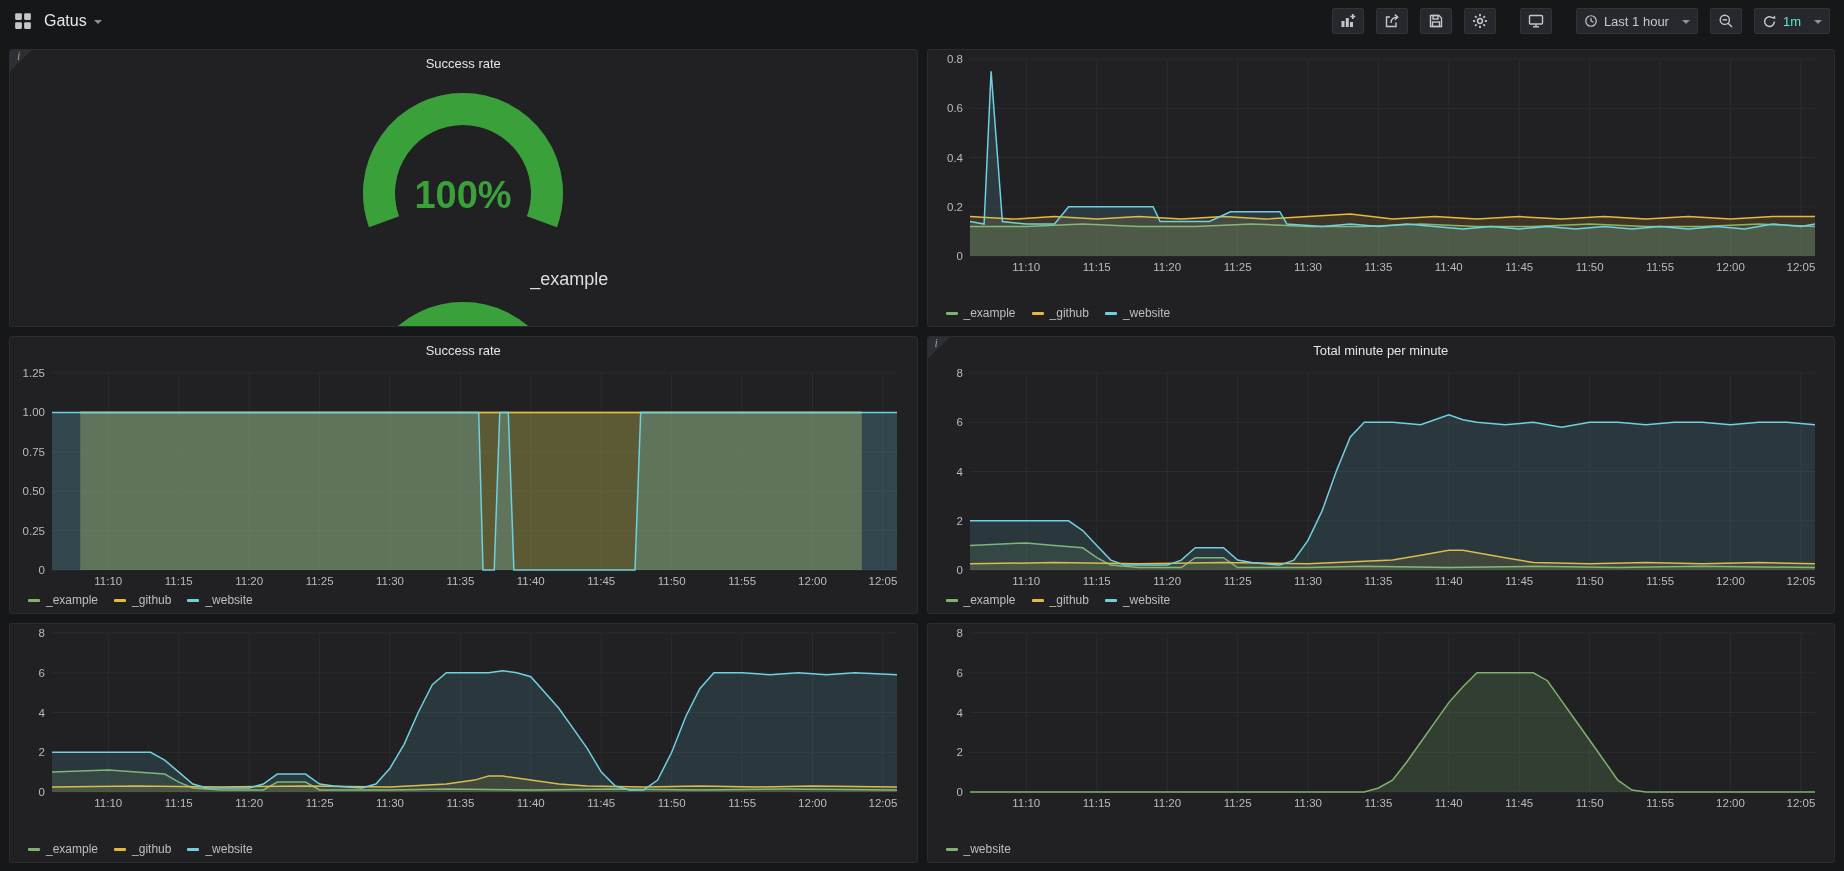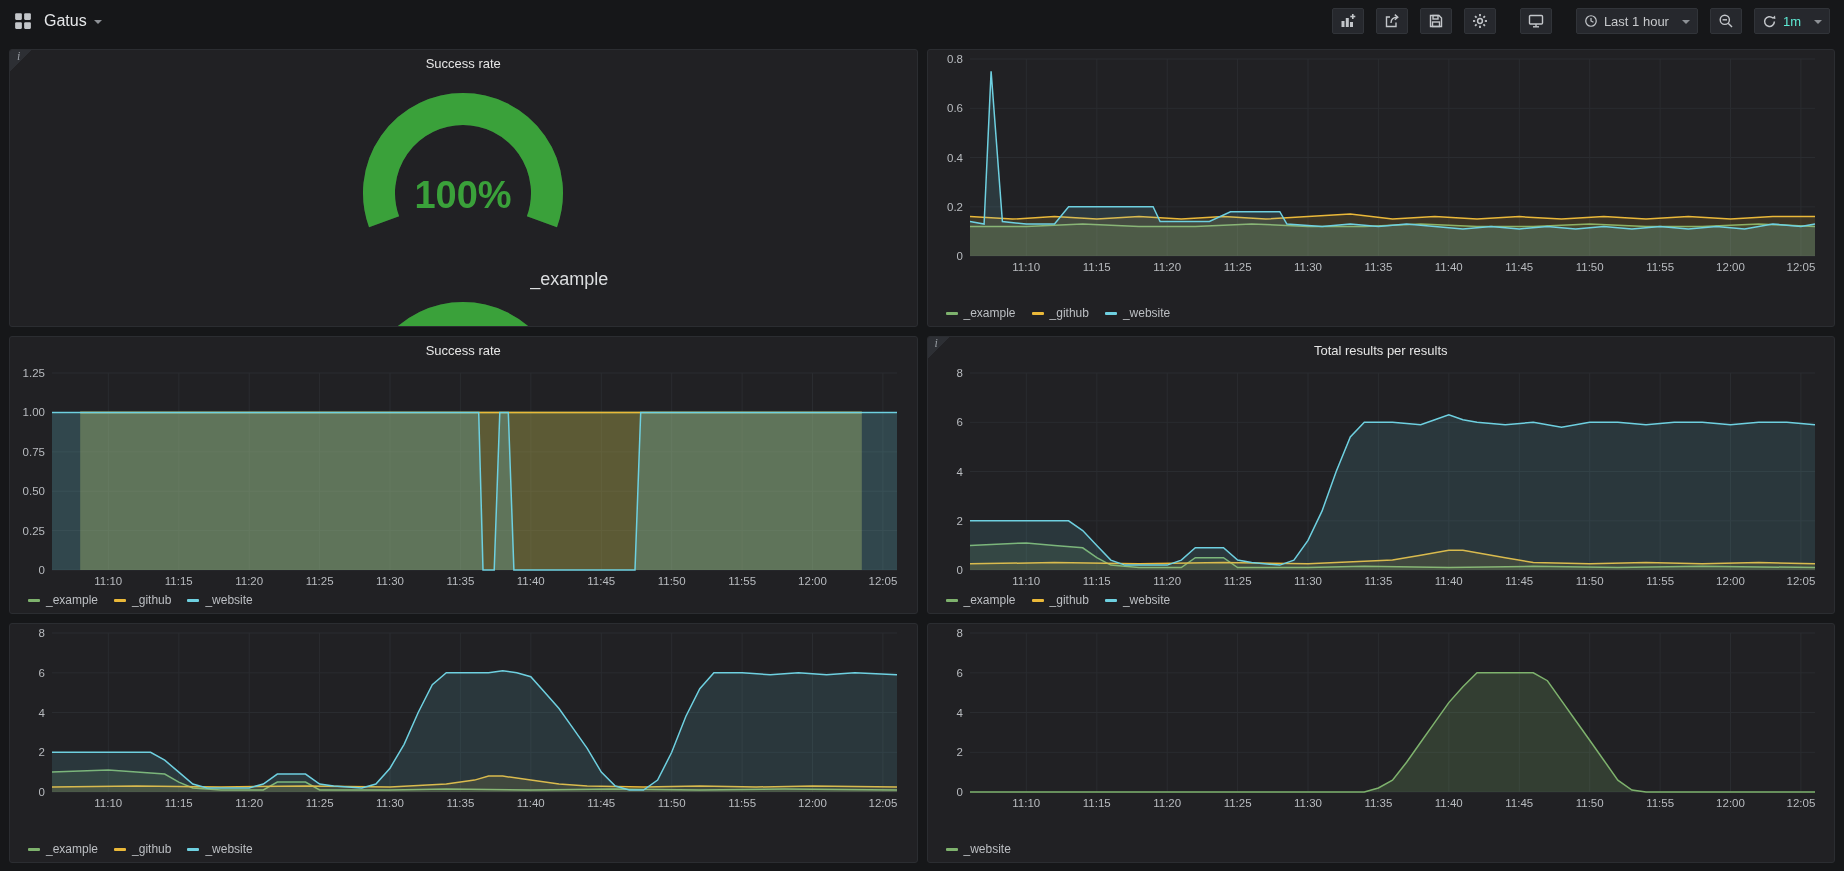--- a/index.html
+++ b/index.html
@@ -288,21 +288,21 @@
           <div class="legend-item">
             <span class="legend-marker" style="background: rgb(110, 208, 224);"></span>
             <span>_website</span>
           </div>
         </div>
     </div>
   </section>
 
   <section class="panel">
     <span class="info-corner">i</span>
-    <header class="panel-header">Total results per results</header>
+    <header class="panel-header">Total minute per minute</header>
     <div class="panel-body">
       <div class="plot">
           <svg width="893" height="226">
             <line x1="92.3" y1="9" x2="92.3" y2="206" stroke="#2a2c30" stroke-width="1"></line>
             <text x="92.3" y="221" text-anchor="middle" fill="#b8bbbf" font-size="11.5">11:10</text>
             <line x1="162.8" y1="9" x2="162.8" y2="206" stroke="#2a2c30" stroke-width="1"></line>
             <text x="162.8" y="221" text-anchor="middle" fill="#b8bbbf" font-size="11.5">11:15</text>
             <line x1="233.2" y1="9" x2="233.2" y2="206" stroke="#2a2c30" stroke-width="1"></line>
             <text x="233.2" y="221" text-anchor="middle" fill="#b8bbbf" font-size="11.5">11:20</text>
             <line x1="303.6" y1="9" x2="303.6" y2="206" stroke="#2a2c30" stroke-width="1"></line>

